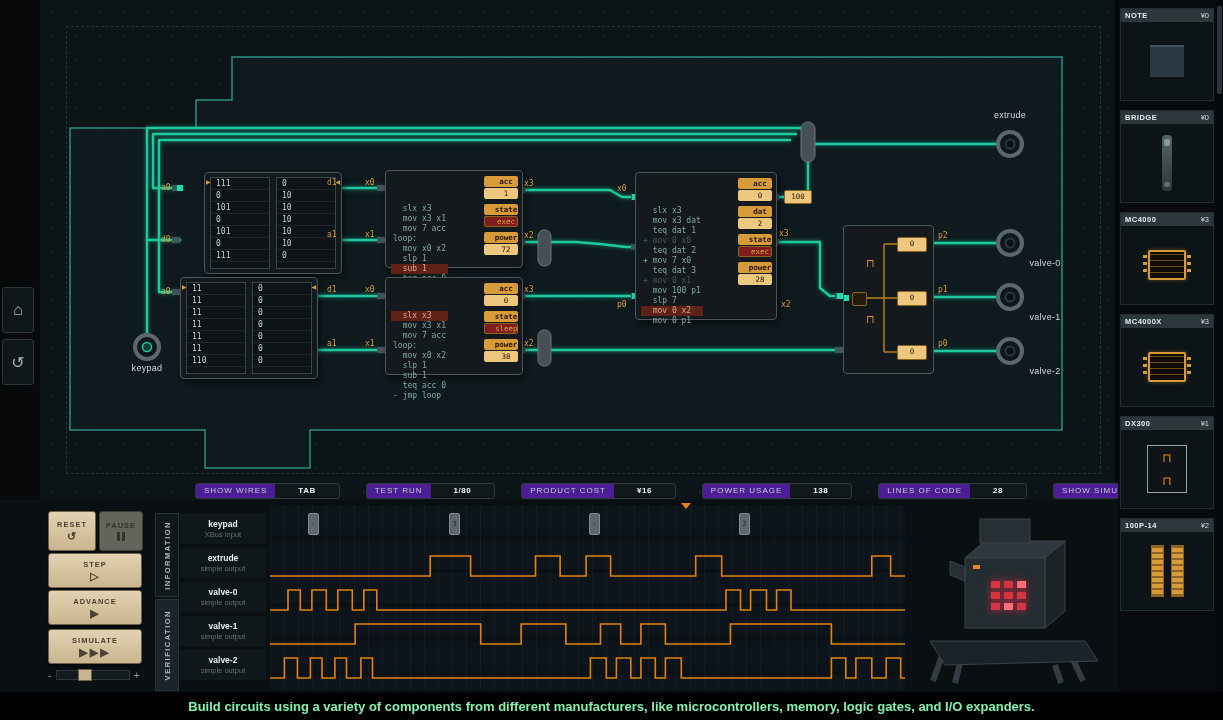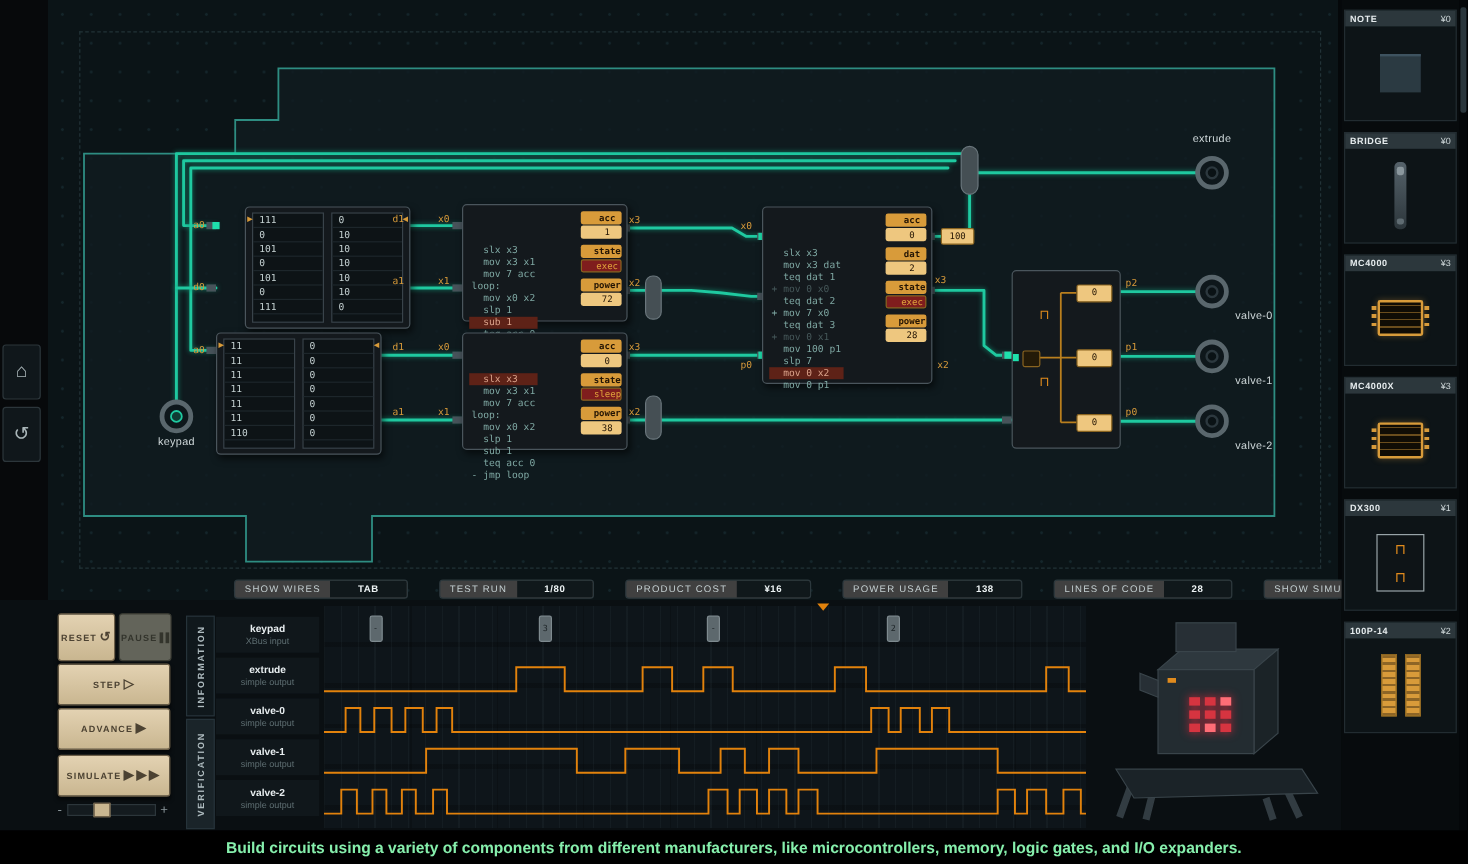--- a/index.html
+++ b/index.html
@@ -57,29 +57,29 @@
 
   
   .left-rail{position:absolute;left:0;top:0;width:40px;height:692px;background:#07090b;}
   .rail-btn{position:absolute;left:2px;width:30px;height:44px;background:#10171b;border:1px solid #2c363b;
             border-radius:3px;color:#aab6b9;font-size:16px;display:flex;align-items:center;justify-content:center;}
   .rail-vert{position:absolute;left:2px;top:612px;writing-mode:vertical-rl;transform:rotate(180deg);
              color:#39464b;font-size:10px;letter-spacing:2px;font-weight:bold;}
 
   
   .status-bar{position:absolute;left:195px;top:483px;display:flex;gap:26px;}
-  .pill{display:flex;align-items:stretch;background:#404040;border:1px solid #2c383d;border-radius:3px;
+  .pill{display:flex;align-items:stretch;background:#4c1d95;border:1px solid #2c383d;border-radius:3px;
         overflow:hidden;height:14px;}
   .pill-label{padding:0 8px;font-size:8px;letter-spacing:1px;color:#c3ced0;line-height:14px;}
   .pill-value{padding:0 23px;font-size:8px;letter-spacing:.5px;color:#eef4f5;background:#10181b;
         line-height:14px;font-weight:bold;}
 
   
   .bottom-panel{position:absolute;left:0;top:500px;width:1118px;height:192px;background:#0a0f12;}
-  .ctl{position:absolute;border-radius:3px;display:flex;flex-direction:row;align-items:center;
+  .ctl{position:absolute;border-radius:3px;display:flex;flex-direction:column;align-items:center;
        justify-content:center;gap:2px;font-weight:bold;letter-spacing:1px;}
   .ctl .lbl{font-size:7.5px;}
   .ctl .ic{font-size:11px;line-height:11px;}
   .ctl.tan{background:linear-gradient(#e3d2b2,#c9b690);border:1px solid #6e6049;color:#4c4232;
        box-shadow:0 2px 3px rgba(0,0,0,.5);}
   .ctl.disabled{background:#63645a;border:1px solid #3c3d35;color:#33342c;}
   .pause-bars{width:3px;height:9px;background:currentColor;box-shadow:5px 0 0 currentColor;margin-right:5px;}
   .speed{position:absolute;left:48px;top:168px;width:92px;height:14px;display:flex;align-items:center;
        gap:4px;color:#8a959a;font-size:11px;}
   .speed-track{flex:1;height:8px;background:#141b1f;border:1px solid #2c363b;position:relative;}

